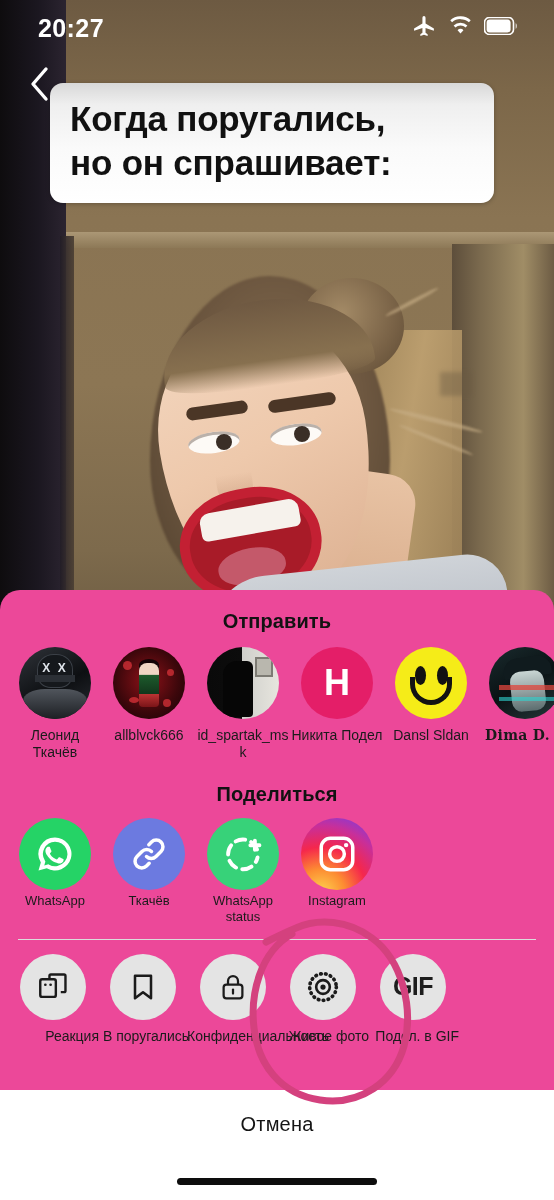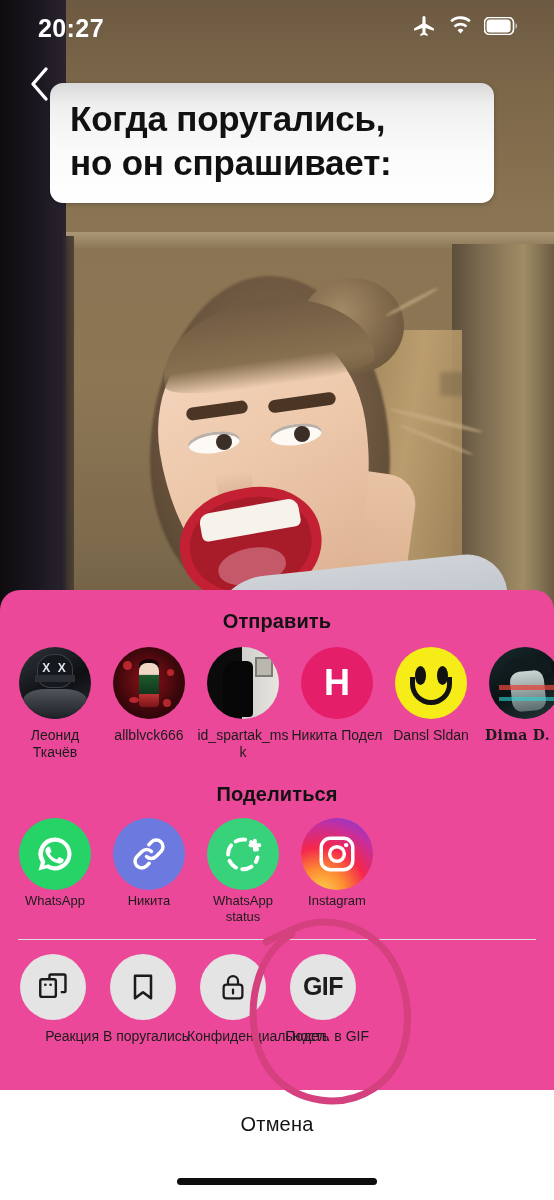--- a/index.html
+++ b/index.html
@@ -465,21 +465,21 @@
       <div class="app-label">WhatsApp</div>
     </div>
 
     <div class="app">
       <div class="app-icon" style="background:#6c7ae0;">
         <svg width="40" height="40" viewBox="0 0 24 24" fill="none" stroke="#fff" stroke-width="2.1" stroke-linecap="round">
           <path d="M10.5 13.5a4 4 0 0 0 5.7 0l3-3a4 4 0 0 0-5.7-5.7l-1.6 1.6"></path>
           <path d="M13.5 10.5a4 4 0 0 0-5.7 0l-3 3a4 4 0 0 0 5.7 5.7l1.6-1.6"></path>
         </svg>
       </div>
-      <div class="app-label">Никита</div>
+      <div class="app-label">Ткачёв</div>
     </div>
 
 
     <div class="app">
       <div class="app-icon" style="background:#37d279;">
         <svg width="42" height="42" viewBox="0 0 24 24" fill="none" stroke="#fff" stroke-width="2.2" stroke-linecap="round">
           <path d="M20 9.4A8.5 8.5 0 1 0 20.3 14" stroke-dasharray="5.5 3.6"></path>
           <path d="M18.8 4.4v5.2M16.2 7h5.2"></path>
         </svg>
       </div>
@@ -529,20 +529,30 @@
       <div class="action-icon">
         <svg width="30" height="30" viewBox="0 0 24 24" fill="none" stroke="#1b1b1b" stroke-width="1.8">
           <rect x="4.5" y="10" width="15" height="11" rx="2.2"></rect>
           <path d="M8 10V7.2a4 4 0 0 1 8 0V10"></path>
           <path d="M12 14v3.2" stroke-linecap="round"></path>
         </svg>
       </div>
       <div class="action-label">Конфиденциальность</div>
     </div>
 
+    <div class="action">
+      <div class="action-icon">
+        <svg width="42" height="42" viewBox="0 0 24 24" fill="none" stroke="#1b1b1b">
+          <circle cx="12" cy="12" r="3.9" stroke-width="1.5"></circle>
+          <circle cx="12" cy="12" r="1.5" fill="#1b1b1b" stroke="none"></circle>
+          <circle cx="12" cy="12" r="7.6" stroke-width="2.1" stroke-dasharray="0.35 2.5" stroke-linecap="round"></circle>
+        </svg>
+      </div>
+      <div class="action-label">Живое фото</div>
+    </div>
 
     <div class="action">
       <div class="action-icon">
         <span class="gif-text">GIF</span>
       </div>
       <div class="action-label">Подел. в GIF</div>
     </div>
 
 
   </div>

